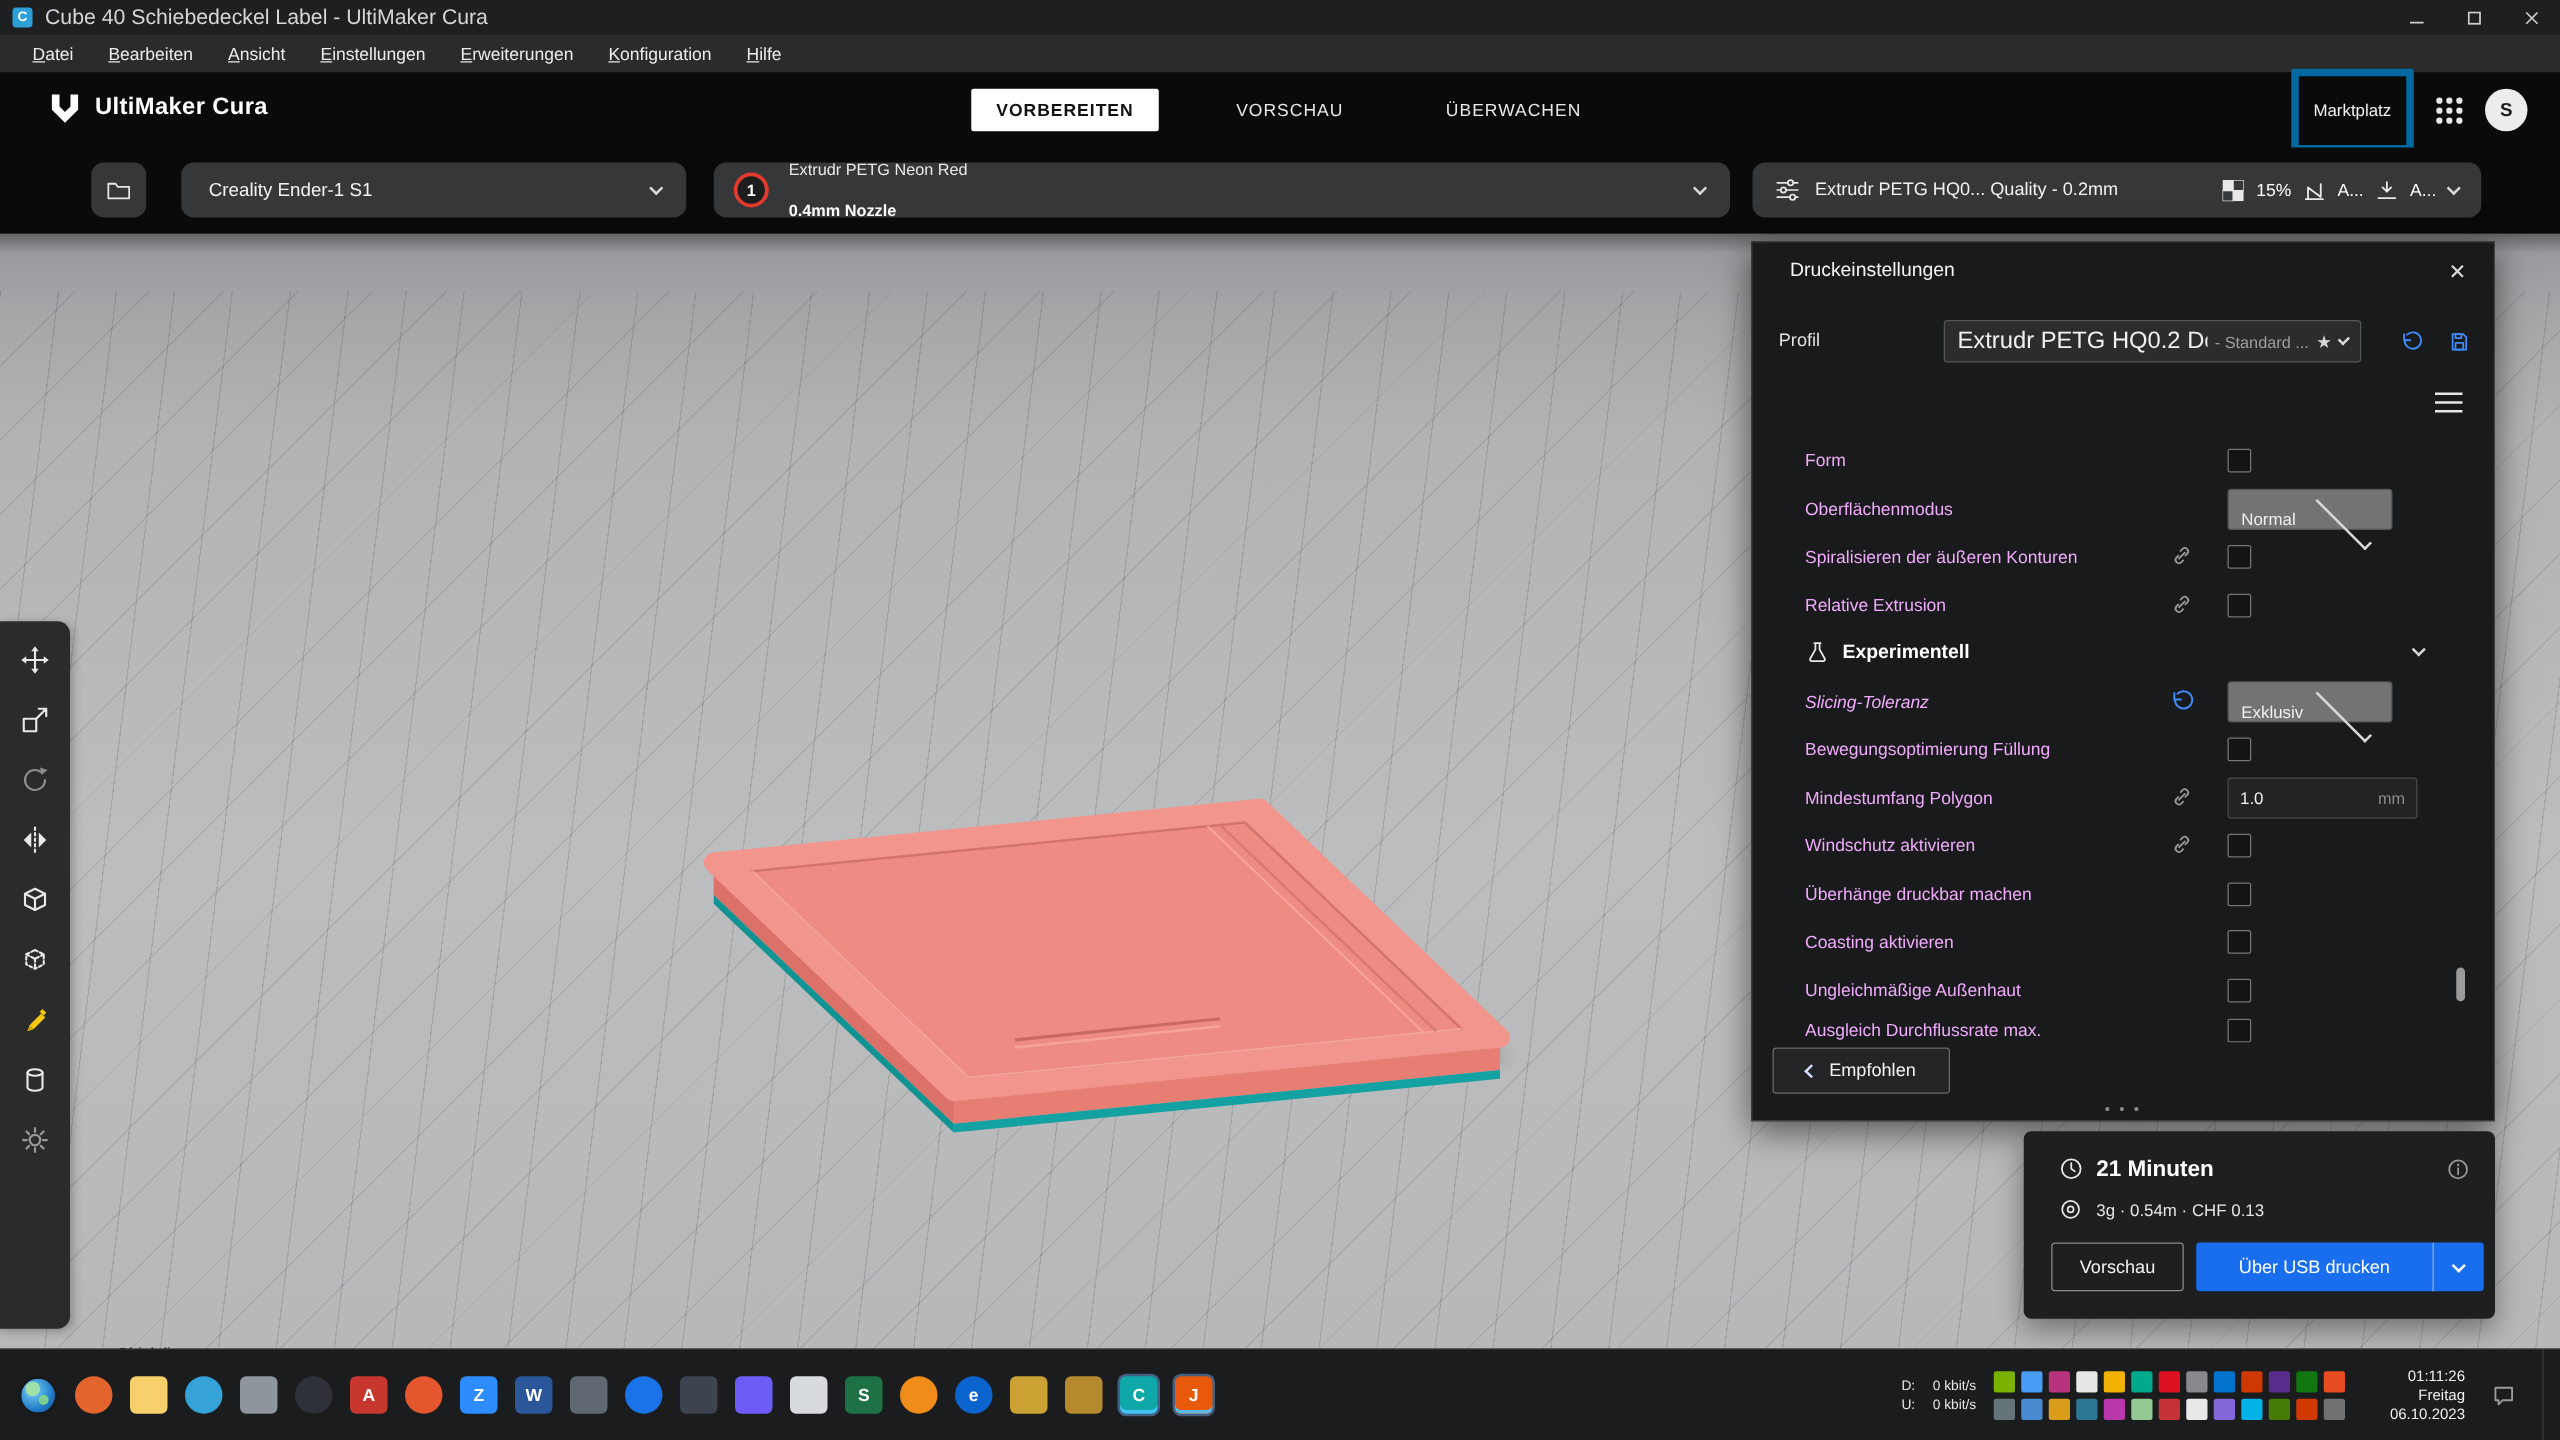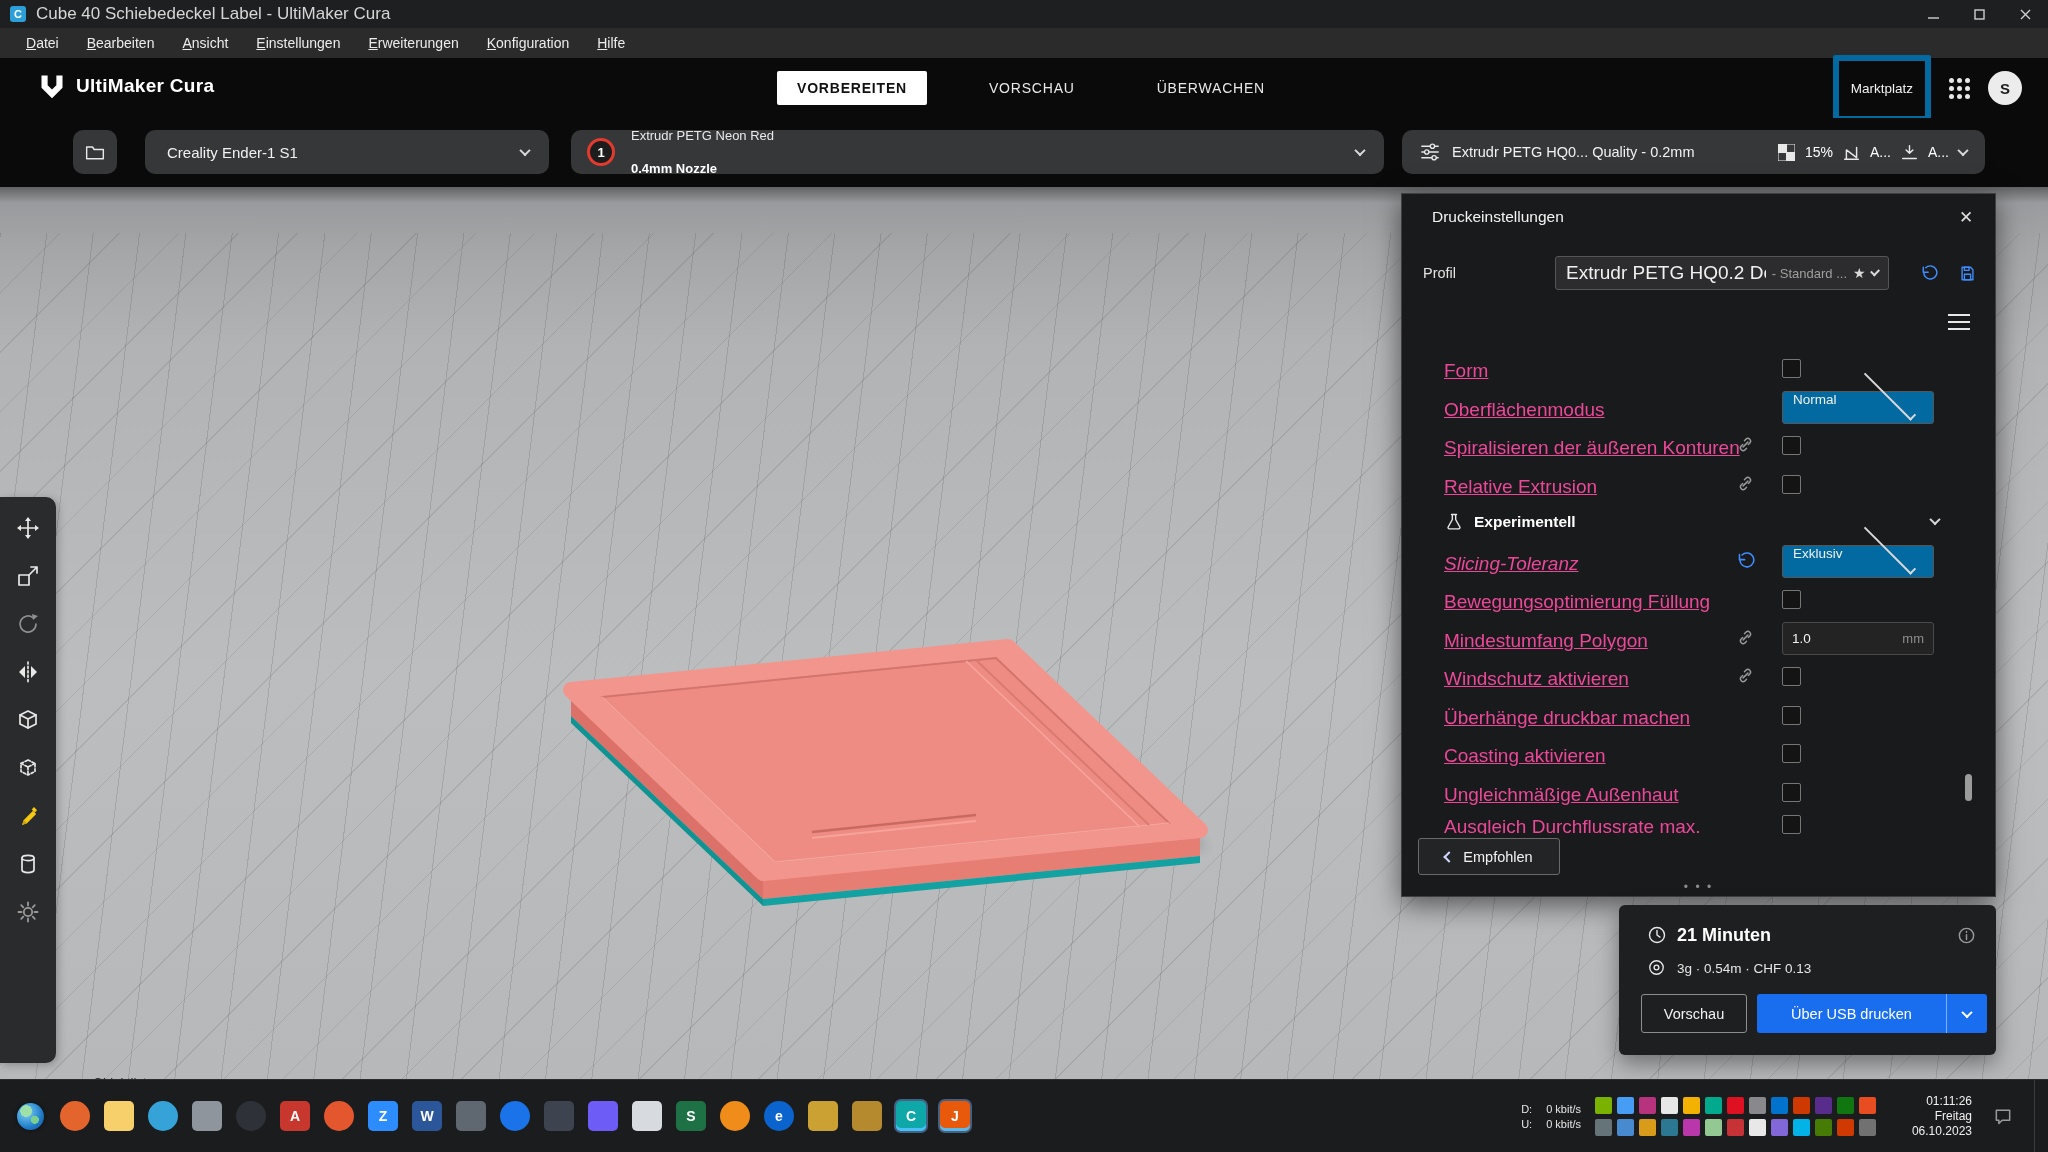--- a/index.html
+++ b/index.html
@@ -79,25 +79,25 @@
   .profile-dd .chev { margin-left:auto; }
   .icon-btn { position:absolute; top:66px; width:26px; height:26px; display:flex; align-items:center; justify-content:center; }
   .searchbox { position:absolute; left:36px; top:112px; width:486px; height:36px; background:#2e2e2f; border:1px solid #1c1c1c; border-radius:4px; display:flex; align-items:center; padding:0 10px; gap:8px; }
   .searchbox input { background:transparent; border:none; outline:none; color:#eee; font-size:13.5px; width:100%; font-family:"Liberation Sans",sans-serif; }
   .searchbox input::placeholder { color:#9a9a9a; font-style:italic; }
   .hamburger { position:absolute; left:546px; top:120px; width:22px; display:flex; flex-direction:column; gap:5px; }
   .hamburger i { height:2px; background:#e8e8e8; display:block; }
 
   .plist { position:absolute; left:0; top:156px; width:593px; height:484px; overflow:hidden; }
   .prow { position:absolute; left:0; width:100%; height:38px; }
-  .plabel { position:absolute; left:42px; top:10px; font-size:19px; color:#ec4899; white-space:nowrap;text-decoration:underline; }
+  .plabel { position:absolute; left:42px; top:10px; font-size:14px; color:#f0abfc; white-space:nowrap; }
   .plabel.changed { font-style:italic; }
   .rowlink { position:absolute; left:334px; top:8px; }
   .cbx { position:absolute; left:380px; top:9px; width:19px; height:19px; border:1.5px solid #767676; border-radius:2px; background:#141414; }
-  .sel { position:absolute; left:380px; top:2px; width:152px; height:33px; background:#0369a1; border:1px solid #565656; border-radius:3px; display:flex; align-items:flex-start; padding:0 10px; }
+  .sel { position:absolute; left:380px; top:2px; width:132px; height:33px; background:#737373; border:1px solid #565656; border-radius:3px; display:flex; align-items:flex-end; padding:0 10px; }
   .sel span { font-size:13.5px; color:#f0f0f0; flex:1; }
   .numfield { position:absolute; left:380px; top:2px; width:152px; height:33px; background:#232324; border:1px solid #4a4a4a; border-radius:3px; display:flex; align-items:center; padding:0 9px; }
   .numfield input { background:transparent; border:none; outline:none; color:#f0f0f0; font-size:13.5px; width:100px; font-family:"Liberation Sans",sans-serif; }
   .numfield .unit { margin-left:auto; color:#8d8d8d; font-size:13px; }
   .sect-label { position:absolute; left:72px; top:9px; font-size:15.5px; font-weight:bold; color:#fff; }
   .sect-icon { position:absolute; left:42px; top:8px; }
   .sect-chev { position:absolute; right:56px; top:13px; }
   .scroll-thumb { position:absolute; left:563px; top:580px; width:7px; height:27px; background:#9b9b9b; border-radius:4px; }
   .recommended { position:absolute; left:16px; top:644px; width:142px; height:37px; background:#232425; border:1px solid #6a6a6a; border-radius:3px; display:flex; align-items:center; justify-content:center; gap:10px; color:#f2f2f2; font-size:14.5px; }
   .recommended .chev { border-color:#cfd8ff; }

